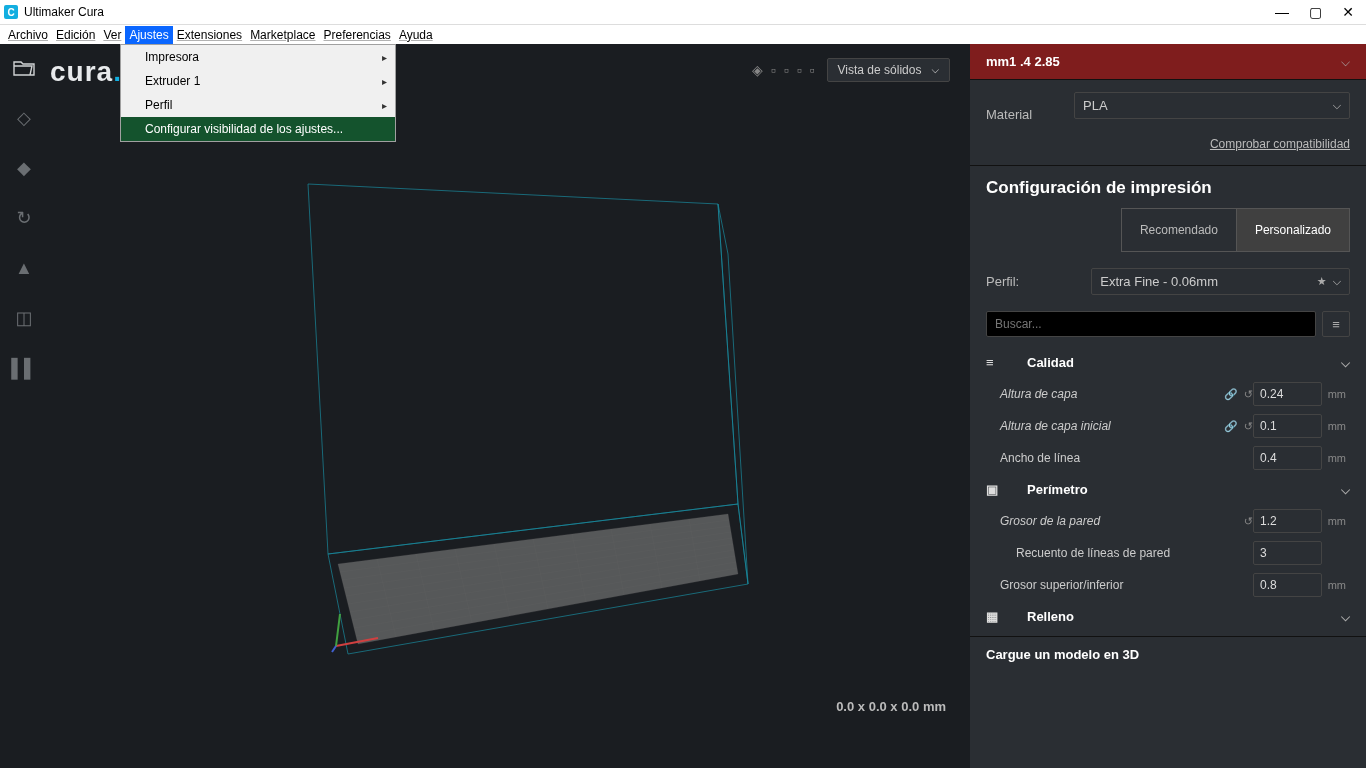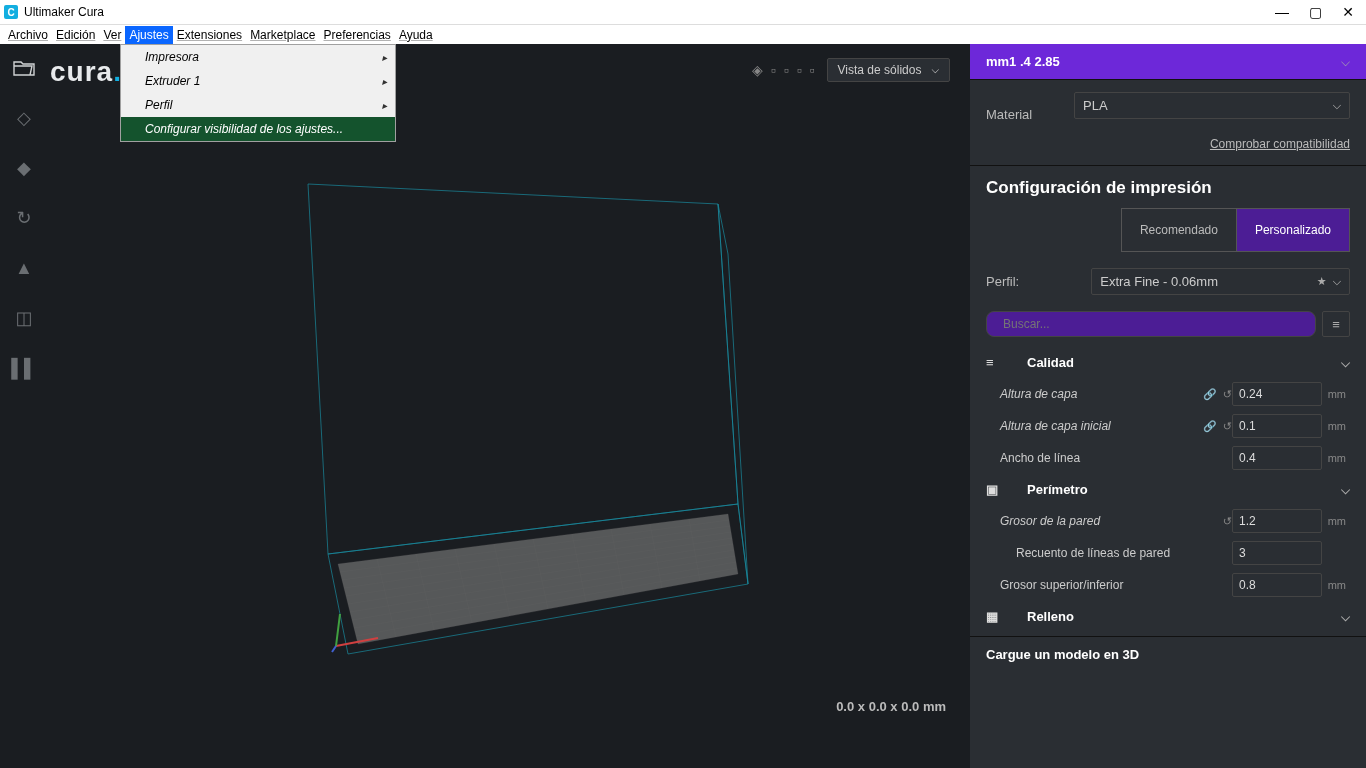--- a/index.html
+++ b/index.html
@@ -9,21 +9,21 @@
 .titlebar .logo { width: 14px; height: 14px; background: #12aee0; border-radius: 2px; margin-right: 6px; display:flex; align-items:center; justify-content:center; color:#fff; font-weight:bold; font-size:10px; }
 .titlebar .title { font-size: 12px; color: #000; flex: 1; }
 .win-controls { display: flex; gap: 20px; padding-right: 8px; }
 .win-controls span { font-size: 14px; color: #000; cursor: pointer; }
 
 .menubar { height: 20px; background: #fff; display: flex; align-items: center; padding: 0 4px; font-size: 12px; border-top: 1px solid #ddd; }
 .menubar .mitem { padding: 2px 4px; color: #000; text-decoration: underline; text-decoration-color: rgba(0,0,0,0.3); cursor: pointer; }
 .menubar .mitem.active { background: #0a66ff; color: #fff; text-decoration: none; }
 
 .dropdown { position: absolute; top: 44px; left: 120px; width: 276px; background: #f0f0f0; border: 1px solid #a0a0a0; z-index: 50; }
-.dropdown .ditem { height: 24px; display: flex; align-items: center; padding: 0 24px; font-size: 12px; color: #000; cursor: pointer; position: relative; font-style: italic; }
+.dropdown .ditem { height: 24px; display: flex; align-items: center; padding: 0 24px; font-size: 12px; color: #000; cursor: pointer; position: relative; }
 .dropdown .ditem .arrow { position: absolute; right: 8px; font-size: 10px; color: #333; }
 .dropdown .ditem.highlight { background: #14532d; color: #fff; }
 
 .main { display: flex; height: 724px; background: #1a1d21; }
 
 .toolbar { width: 48px; background: #1a1d21; display: flex; flex-direction: column; align-items: center; padding-top: 6px; gap: 14px; }
 .toolbar .tool { width: 36px; height: 36px; display: flex; align-items: center; justify-content: center; color: #6a6e72; font-size: 18px; cursor: pointer; }
 .toolbar .tool.active { color: #d0d2d4; }
 
 .viewport { flex: 1; position: relative; background: #1a1d21; }
@@ -31,63 +31,63 @@
 .cura-logo { position: absolute; top: 12px; left: 2px; font-size: 28px; font-weight: bold; color: #e8eaec; letter-spacing: 1px; font-family: Arial, sans-serif; }
 .cura-logo .dot { color: #12aee0; }
 .view-icons { display: flex; gap: 8px; }
 .view-icons span { color: #888; font-size: 14px; cursor: pointer; }
 .view-select { background: #2a2e33; border: 1px solid #444; color: #ccc; padding: 4px 10px; font-size: 12px; display: flex; align-items: center; gap: 10px; cursor: pointer; border-radius: 2px; }
 .dims-label { position: absolute; bottom: 54px; right: 24px; color: #bbb; font-size: 13px; font-weight: bold; }
 
 .buildplate { position: absolute; top: 100px; left: 220px; width: 540px; height: 520px; pointer-events: none; }
 
 .rightpanel { width: 396px; background: #2a2e33; color: #ccc; display: flex; flex-direction: column; font-size: 13px; }
-.rp-header { background: #6d28d9; padding: 10px 16px; display: flex; justify-content: space-between; align-items: center; border-bottom: 1px solid #111; gap: 28px; }
+.rp-header { background: #7f1d1d; padding: 10px 16px; display: flex; justify-content: space-between; align-items: center; border-bottom: 1px solid #111; gap: 28px; }
 .rp-header .ptitle { font-weight: bold; color: #fff; }
 .rp-header .chev { color: #aaa; font-size: 12px; }
 
 .rp-row { display: flex; align-items: center; padding: 8px 16px; gap: 12px; }
 .rp-row label { width: 76px; color: #bbb; margin-top: 19px; }
 .select-field { flex: 1; background: #2a2e33; border: 1px solid #444; padding: 5px 8px; display: flex; justify-content: space-between; align-items: center; cursor: pointer; border-radius: 2px; }
 .select-field .chev { font-size: 11px; color: #aaa; }
 
 .link-row { text-align: right; padding: 6px 16px 14px; }
 .link-row a { color: #bbb; font-size: 12px; text-decoration: underline; cursor: pointer; }
 
 .section-title { font-size: 17px; font-weight: bold; color: #fff; padding: 12px 16px 10px; }
 
 .toggle-row { display: flex; justify-content: flex-end; padding: 0 16px 10px; gap: 0; }
 .toggle-row .btn { border: 1px solid #555; padding: 14px 18px; font-size: 12px; cursor: pointer; }
 .toggle-row .btn:first-child { border-right: none; }
-.toggle-row .btn.active { background: #4c1d95; color: #fff; }
+.toggle-row .btn.active { background: #404040; color: #fff; }
 .toggle-row .btn:not(.active) { background: #2a2e33; color: #bbb; }
 
 .profile-row { display: flex; align-items: center; padding: 6px 16px 10px; gap: 12px; }
 .profile-row label { color: #bbb; }
 .profile-select { flex: 1; background: #2a2e33; border: 1px solid #444; padding: 5px 8px; display: flex; justify-content: space-between; align-items: center; cursor: pointer; border-radius: 2px; margin-left: 60px; }
 .profile-select .icons { display: flex; gap: 6px; font-size: 11px; color: #aaa; }
 
 .search-row { display: flex; padding: 6px 16px; gap: 6px; }
-.search-row input { flex: 1; background: #4c1d95; border: 1px solid #444; padding: 5px 16px; color: #999; font-size: 12px; border-radius: 8px; }
+.search-row input { flex: 1; background: #000000; border: 1px solid #444; padding: 5px 8px; color: #999; font-size: 12px; border-radius: 2px; }
 .search-row .hamburger { width: 28px; border: 1px solid #444; display: flex; align-items: center; justify-content: center; color: #aaa; cursor: pointer; border-radius: 2px; }
 
 .settings-scroll { flex: 1; overflow-y: hidden; padding: 4px 0; }
 
 .category { display: flex; align-items: center; padding: 8px 16px; font-weight: bold; color: #fff; cursor: pointer; }
 .category .cicon { width: 24px; color: #ddd; font-size: 13px; }
 .category .cname { flex: 1; margin-left: 17px; }
 .category .cchev { font-size: 12px; color: #aaa; }
 
 .setting { display: flex; align-items: center; padding: 4px 16px; }
 .setting .sname { flex: 1; font-style: italic; color: #ccc; padding-left: 14px; font-size: 12px; }
 .setting .sname.normal { font-style: normal; }
 .setting .sname.indent { padding-left: 30px; }
 .setting .ctrls { display: flex; gap: 6px; align-items: center; }
 .setting .ci { font-size: 11px; color: #888; cursor: pointer; }
-.setting .val { width: 90px; background: #2a2e33; border: 1px solid #444; padding: 4px 6px; color: #ddd; font-size: 12px; border-radius: 2px; }
+.setting .val { width: 69px; background: #2a2e33; border: 1px solid #444; padding: 4px 6px; color: #ddd; font-size: 12px; border-radius: 2px; }
 .setting .unit { width: 28px; font-size: 11px; color: #888; text-align: right; padding-right: 4px; }
 
 .footer-panel { border-top: 1px solid #111; }
 .footer-panel .load { font-weight: bold; color: #fff; padding: 10px 16px 6px; }
 .footer-panel .time { font-size: 16px; font-weight: bold; color: #fff; padding: 0 16px; }
 .footer-panel .mass { font-size: 12px; color: #aaa; padding: 0 16px 12px; }
 </style>
 </head>
 <body>
 

